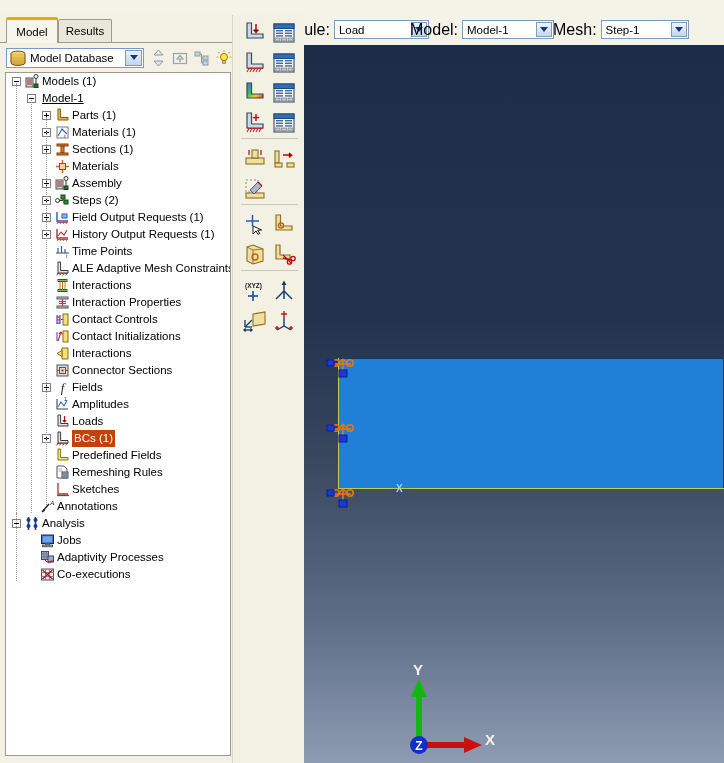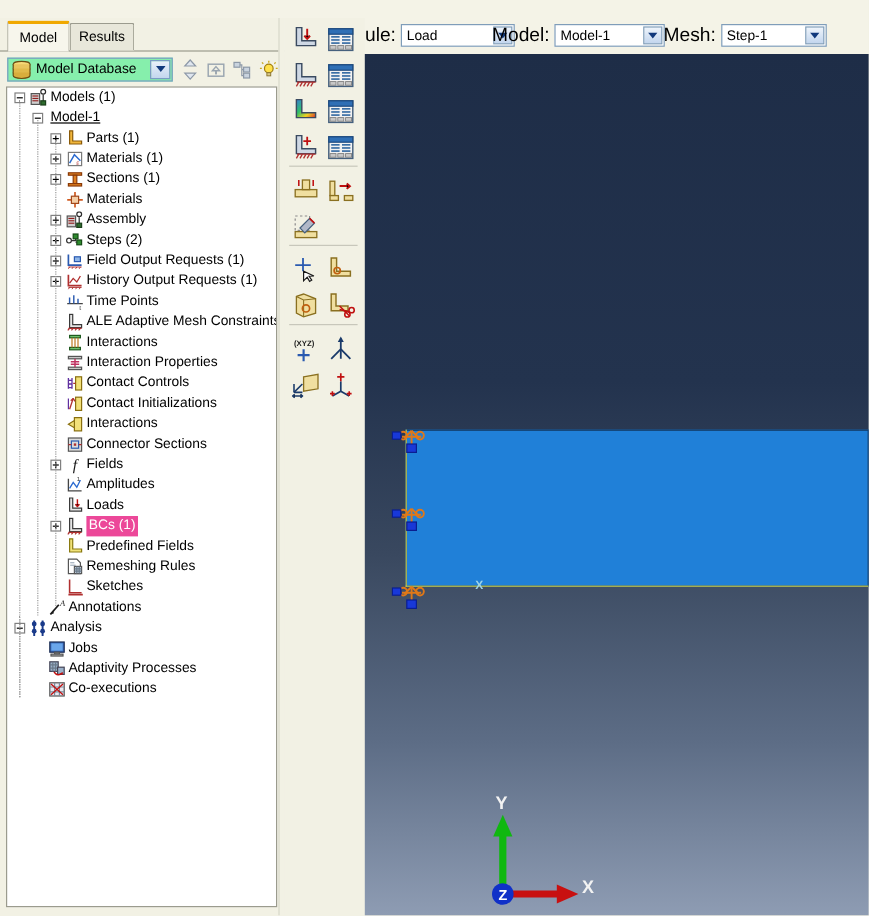--- a/index.html
+++ b/index.html
@@ -35,21 +35,21 @@
     left:58px;width:54px;
     background:#e8e7da;
     z-index:2;
   }
   .tabline{position:absolute;left:0;top:27px;width:237px;height:1px;background:#9b9b8e;}
 
   
   #combobar{position:absolute;left:0;top:30px;width:237px;height:27px;}
   #mdbcombo{
     position:absolute;left:6px;top:3px;width:138px;height:20px;
-    background:#86efac;border:1px solid #7a9cc4;box-sizing:border-box;
+    background:#ffffff;border:1px solid #7a9cc4;box-sizing:border-box;
     display:flex;align-items:center;
   }
   #mdbcombo .dbicon{width:18px;height:16px;margin-left:2px;position:relative;flex:none;}
   #mdbcombo .lbl{font-size:11.5px;color:#000;margin-left:3px;white-space:nowrap;}
   #mdbcombo .arrow{
     position:absolute;right:1px;top:1px;width:17px;height:16px;
     background:linear-gradient(#e9f0fa,#c3d6ee);
     border:1px solid #7a9cc4;box-sizing:border-box;
     display:flex;align-items:center;justify-content:center;
   }
@@ -60,21 +60,21 @@
     position:absolute;left:5px;top:57px;width:226px;height:684px;
     background:#ffffff;border:1px solid #9b9b8e;box-sizing:border-box;
     overflow:hidden;
   }
   .trow{position:relative;height:17px;line-height:17px;white-space:nowrap;font-size:11.5px;color:#000;}
   .exp{position:absolute;width:9px;height:9px;top:4px;border:1px solid #808080;background:#fff;box-sizing:border-box;}
   .exp:before{content:"";position:absolute;left:1px;top:3px;width:5px;height:1px;background:#000;}
   .exp.plus:after{content:"";position:absolute;left:3px;top:1px;width:1px;height:5px;background:#000;}
   .ticon{position:absolute;top:1px;width:15px;height:15px;}
   .tlabel{position:absolute;top:0;}
-  .tlabel.sel{background:#ec4899;color:#fff;padding:0 2px;}
+  .tlabel.sel{background:#c2410c;color:#fff;padding:0 2px;}
   .tlabel.under{text-decoration:underline;}
   .vline{position:absolute;width:0;border-left:1px dotted #9a9a9a;}
 
   
   #toolcol{position:absolute;left:237px;top:15px;width:67px;height:748px;background:#f2f1e4;}
   #toolcol .tcbtn{position:absolute;width:26px;height:26px;}
   .tsep{position:absolute;left:4px;width:57px;height:0;border-top:1px solid #c8c7bb;}
 
   
   #modbar{position:absolute;left:237px;top:15px;width:487px;height:30px;background:#f4f3e7;}

